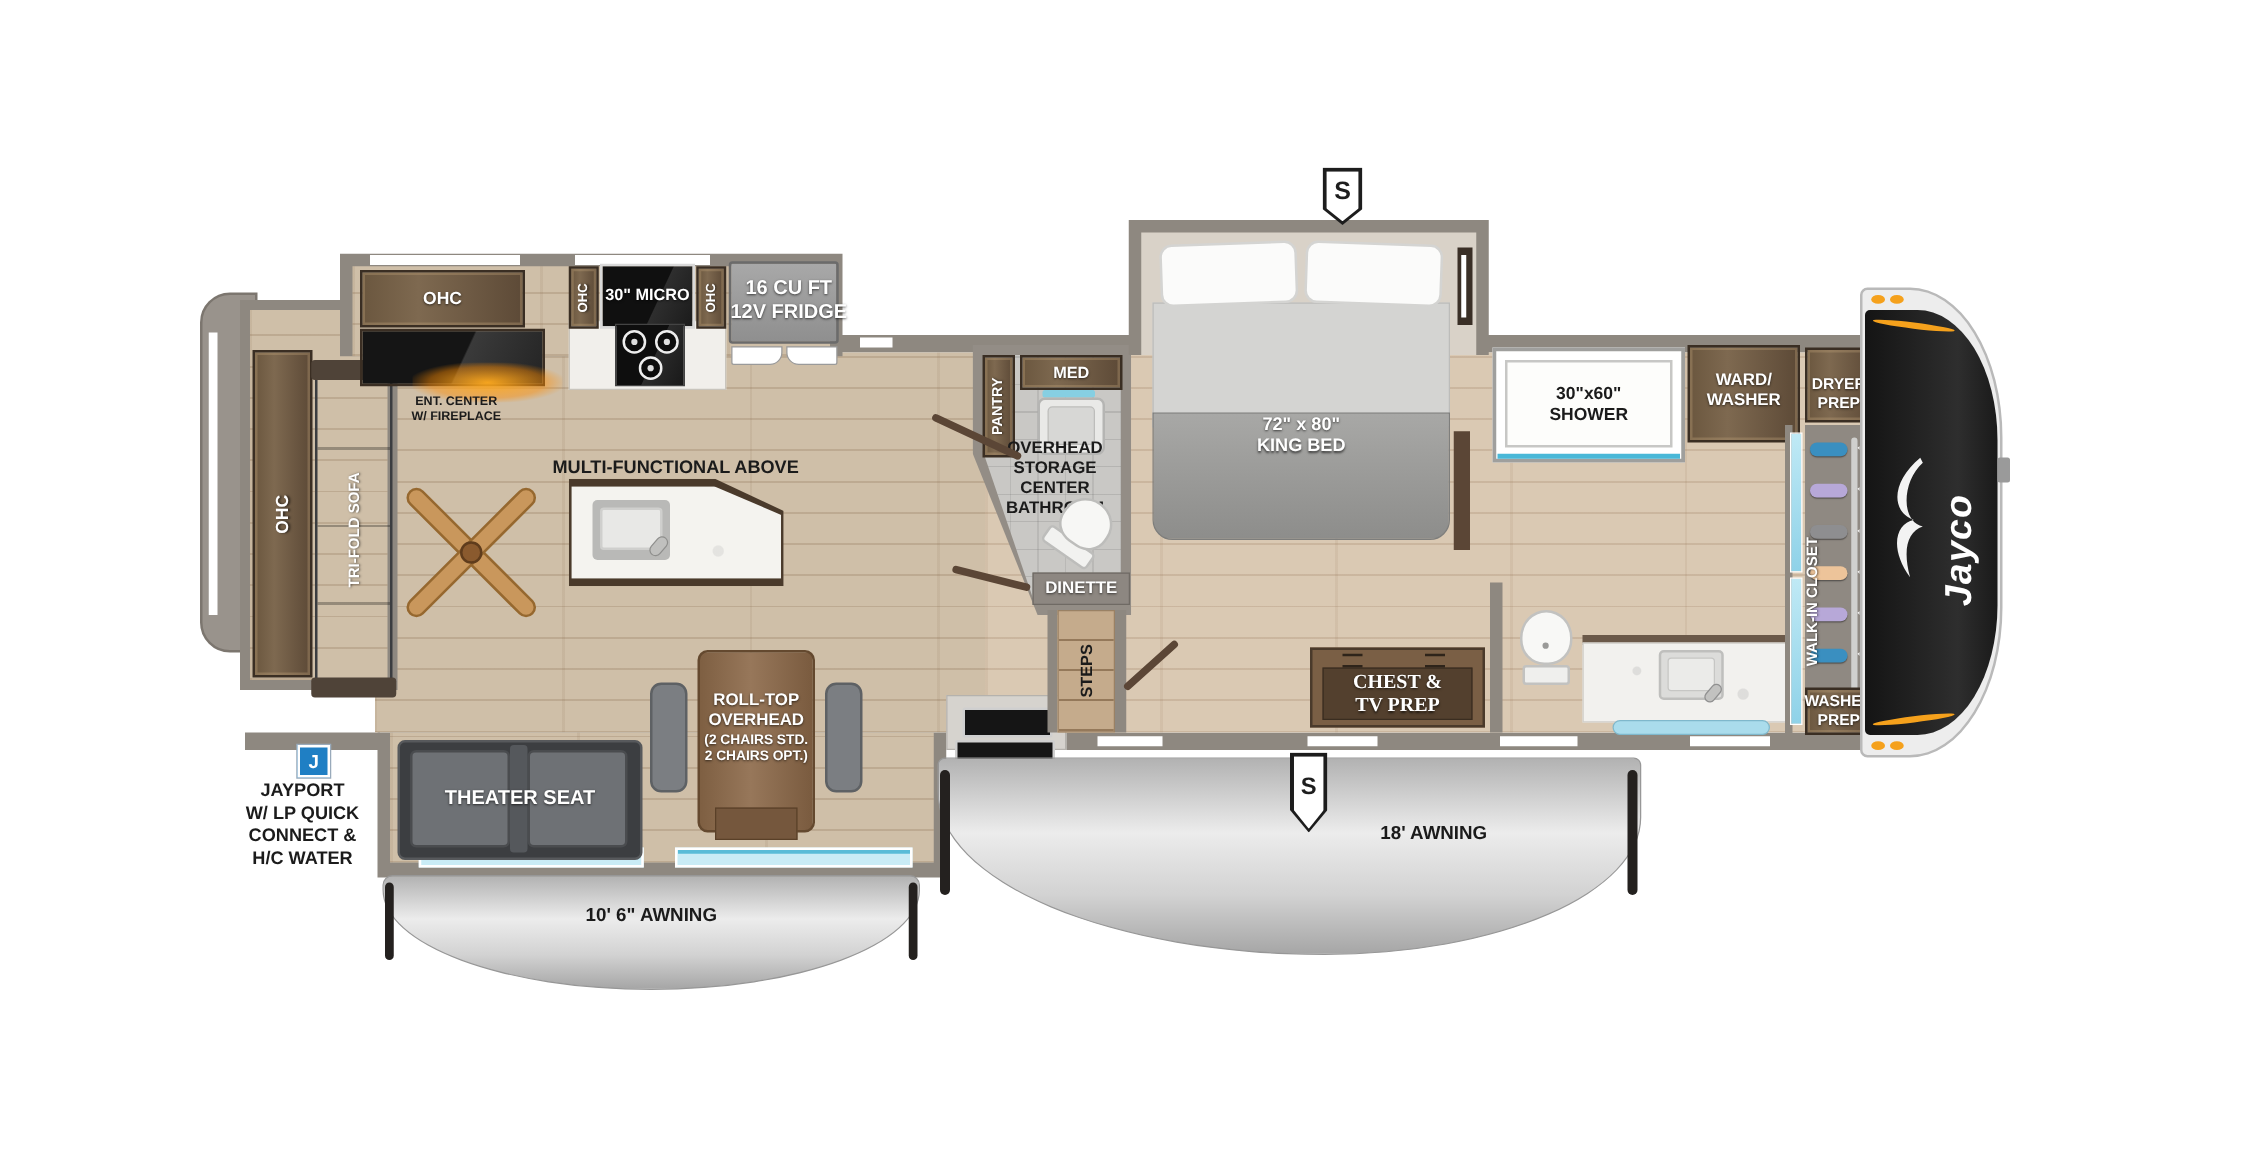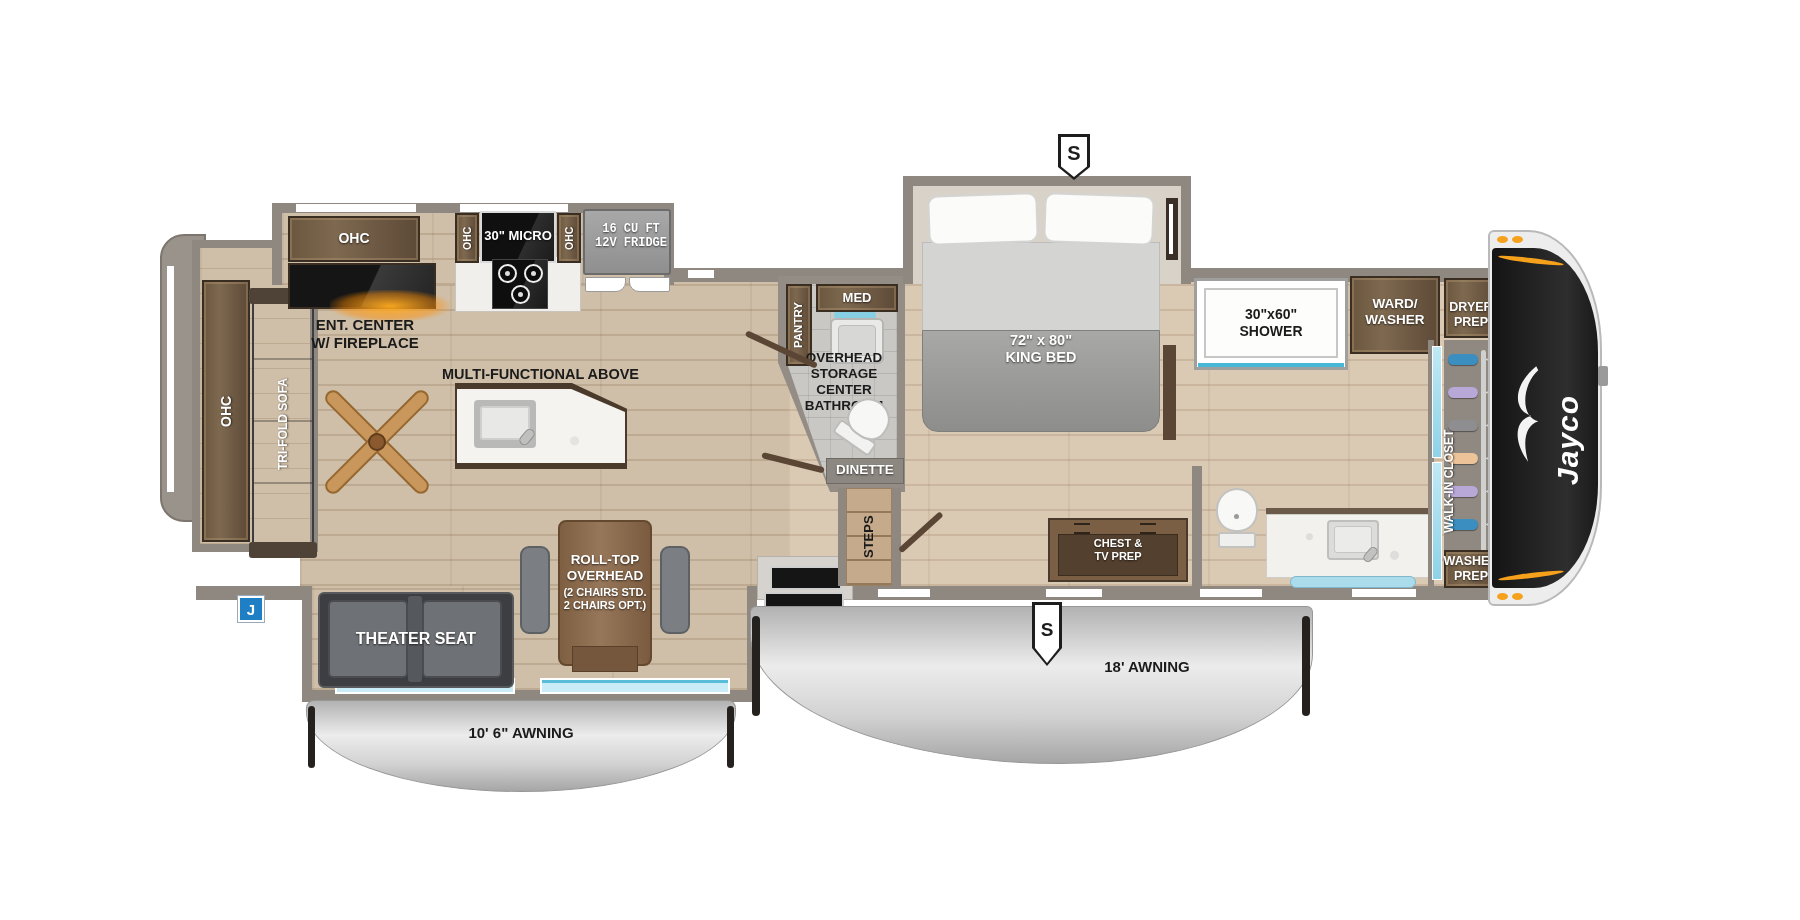--- a/index.html
+++ b/index.html
@@ -72,35 +72,35 @@
   <div class="lb vl" style="left:252px;top:348px;width:62px;height:152px;font-size:12px;">TRI-FOLD SOFA</div>
 
   <div class="w" style="left:272px;top:203px;width:402px;height:82px;"></div>
   <div class="wd" style="left:282px;top:213px;width:382px;height:72px;"></div>
   <div class="wins" style="left:296px;top:204px;width:120px;height:8px;"></div>
   <div class="wins" style="left:460px;top:204px;width:108px;height:8px;"></div>
   <div class="cab" style="left:288px;top:216px;width:132px;height:46px;"></div>
   <div class="lb" style="left:288px;top:230px;width:132px;font-size:14px;">OHC</div>
   <div class="a" style="left:288px;top:263px;width:148px;height:46px;background:linear-gradient(115deg,#151515 55%,#3a3a3a 56%,#242424);border:2px solid #3a2e23;box-sizing:border-box;"></div>
   <div class="a" style="left:330px;top:290px;width:120px;height:32px;background:radial-gradient(ellipse at center,rgba(255,170,30,.95),rgba(255,140,0,.45) 55%,transparent 75%);"></div>
-  <div class="lbd" style="left:280px;top:316px;width:170px;font-size:15px;">ENT. CENTER
+  <div class="lbd" style="left:280px;top:316px;width:170px;font-size:10px;">ENT. CENTER
 W/ FIREPLACE</div>
   <div class="a" style="left:455px;top:256px;width:126px;height:56px;background:#f1efeb;border:1px solid #c9c5bd;box-sizing:border-box;"></div>
   <div class="cab" style="left:455px;top:213px;width:24px;height:50px;"></div>
   <div class="lb vl" style="left:455px;top:213px;width:24px;height:50px;font-size:10.5px;">OHC</div>
   <div class="a" style="left:480px;top:211px;width:76px;height:52px;background:linear-gradient(115deg,#101010 60%,#2e2e2e 61%,#1b1b1b);border:2px solid #d9d9d9;box-sizing:border-box;"></div>
   <div class="lb" style="left:478px;top:228px;width:80px;font-size:13px;">30" MICRO</div>
   <div class="cab" style="left:557px;top:213px;width:24px;height:50px;"></div>
   <div class="lb vl" style="left:557px;top:213px;width:24px;height:50px;font-size:10.5px;">OHC</div>
   <div class="a" style="left:492px;top:259px;width:56px;height:50px;background:linear-gradient(115deg,#0e0e0e 55%,#2c2c2c 56%,#191919);border:1px solid #444;box-sizing:border-box;"></div>
   <span class="burner" style="left:498px;top:264px;"></span>
   <span class="burner" style="left:524px;top:264px;"></span>
   <span class="burner" style="left:511px;top:285px;"></span>
   <div class="a" style="left:583px;top:209px;width:88px;height:66px;background:linear-gradient(180deg,#a8a8a8,#8f8f8f);border:2px solid #6b6b6b;border-radius:3px;box-sizing:border-box;"></div>
-  <div class="lb" style="left:583px;top:222px;width:96px;font-size:12px;font-family:Liberation Mono, monospace;">16 CU FT
+  <div class="lb" style="left:583px;top:222px;width:96px;font-size:16px;">16 CU FT
 12V FRIDGE</div>
   <div class="a" style="left:585px;top:277px;width:41px;height:15px;background:#fff;border:1px solid #9a9a9a;border-radius:0 0 10px 2px;box-sizing:border-box;"></div>
   <div class="a" style="left:629px;top:277px;width:41px;height:15px;background:#fff;border:1px solid #9a9a9a;border-radius:0 0 2px 10px;box-sizing:border-box;"></div>
 
   <div class="a" style="left:302px;top:367px;width:150px;height:150px;">
     <div class="a" style="left:5px;top:67px;width:140px;height:16px;background:#c9975c;border:2px solid #96682f;border-radius:9px;transform:rotate(45deg);box-sizing:border-box;"></div>
     <div class="a" style="left:5px;top:67px;width:140px;height:16px;background:#c9975c;border:2px solid #96682f;border-radius:9px;transform:rotate(-45deg);box-sizing:border-box;"></div>
     <div class="a" style="left:66px;top:66px;width:18px;height:18px;background:#8a5a2e;border:2px solid #5f3c1c;border-radius:50%;box-sizing:border-box;"></div>
   </div>
 
@@ -172,21 +172,21 @@
   <div class="lb" style="left:976px;top:332px;width:130px;font-size:14.5px;">72" x 80"
 KING BED</div>
   <div class="a" style="left:1166px;top:198px;width:12px;height:62px;background:#3a2f26;"></div>
   <div class="wins" style="left:1169px;top:204px;width:4px;height:50px;"></div>
   <div class="a" style="left:1163px;top:345px;width:13px;height:95px;background:#5b4636;"></div>
 
   <div class="a" style="left:1048px;top:518px;width:140px;height:64px;background:#7a5f45;border:2px solid #4a3a2b;box-sizing:border-box;"></div>
   <div class="a" style="left:1058px;top:534px;width:120px;height:42px;background:#53402e;border:1px solid #3a2d20;box-sizing:border-box;"></div>
   <span class="handle" style="left:1074px;top:523px;"></span>
   <span class="handle" style="left:1140px;top:523px;"></span>
-  <div class="lb" style="left:1052px;top:537px;width:132px;font-size:11px;">CHEST &amp;
+  <div class="lb" style="left:1052px;top:537px;width:132px;font-size:16px;font-family:Liberation Serif, serif;">CHEST &amp;
 TV PREP</div>
 
   <div class="w" style="left:1192px;top:466px;width:10px;height:120px;"></div>
   <div class="a" style="left:1214px;top:488px;width:46px;height:62px;">
     <div class="a" style="left:2px;top:0;width:42px;height:44px;background:#f8f8f6;border:2px solid #c2c2c0;border-radius:50% 50% 46% 46%;box-sizing:border-box;"></div>
     <div class="a" style="left:4px;top:44px;width:38px;height:16px;background:#efefed;border:2px solid #c2c2c0;border-radius:3px;box-sizing:border-box;"></div>
     <div class="a" style="left:20px;top:26px;width:5px;height:5px;background:#9a9a98;border-radius:50%;"></div>
   </div>
   <div class="a" style="left:1266px;top:508px;width:172px;height:8px;background:#6b5949;"></div>
   <div class="a" style="left:1266px;top:514px;width:172px;height:64px;background:#f2f1ee;background-image:radial-gradient(circle at 25% 35%,rgba(175,175,175,.3) 0 3px,transparent 4px),radial-gradient(circle at 75% 65%,rgba(175,175,175,.3) 0 4px,transparent 5px);border:1px solid #cfcdc8;box-sizing:border-box;"></div>
@@ -256,14 +256,18 @@
     <div class="sh-i">S</div>
   </div>
   <div class="shield" style="left:1032px;top:602px;width:30px;height:64px;">
     <div class="sh-o"></div>
     <div class="sh-i" style="font-size:19px;">S</div>
   </div>
 
   <div class="a" style="left:238px;top:596px;width:26px;height:26px;background:var(--jayport-blue,#1f7fc4);border:2px solid #fff;box-shadow:0 0 0 1px #9ab;display:flex;align-items:center;justify-content:center;box-sizing:border-box;">
     <span style="color:#fff;font-weight:bold;font-size:15px;">J</span>
   </div>
+  <div class="lbd" style="left:178px;top:624px;width:128px;font-size:14.5px;line-height:1.25;">JAYPORT
+W/ LP QUICK
+CONNECT &amp;
+H/C WATER</div>
 
 </div>
 
 </body></html>

